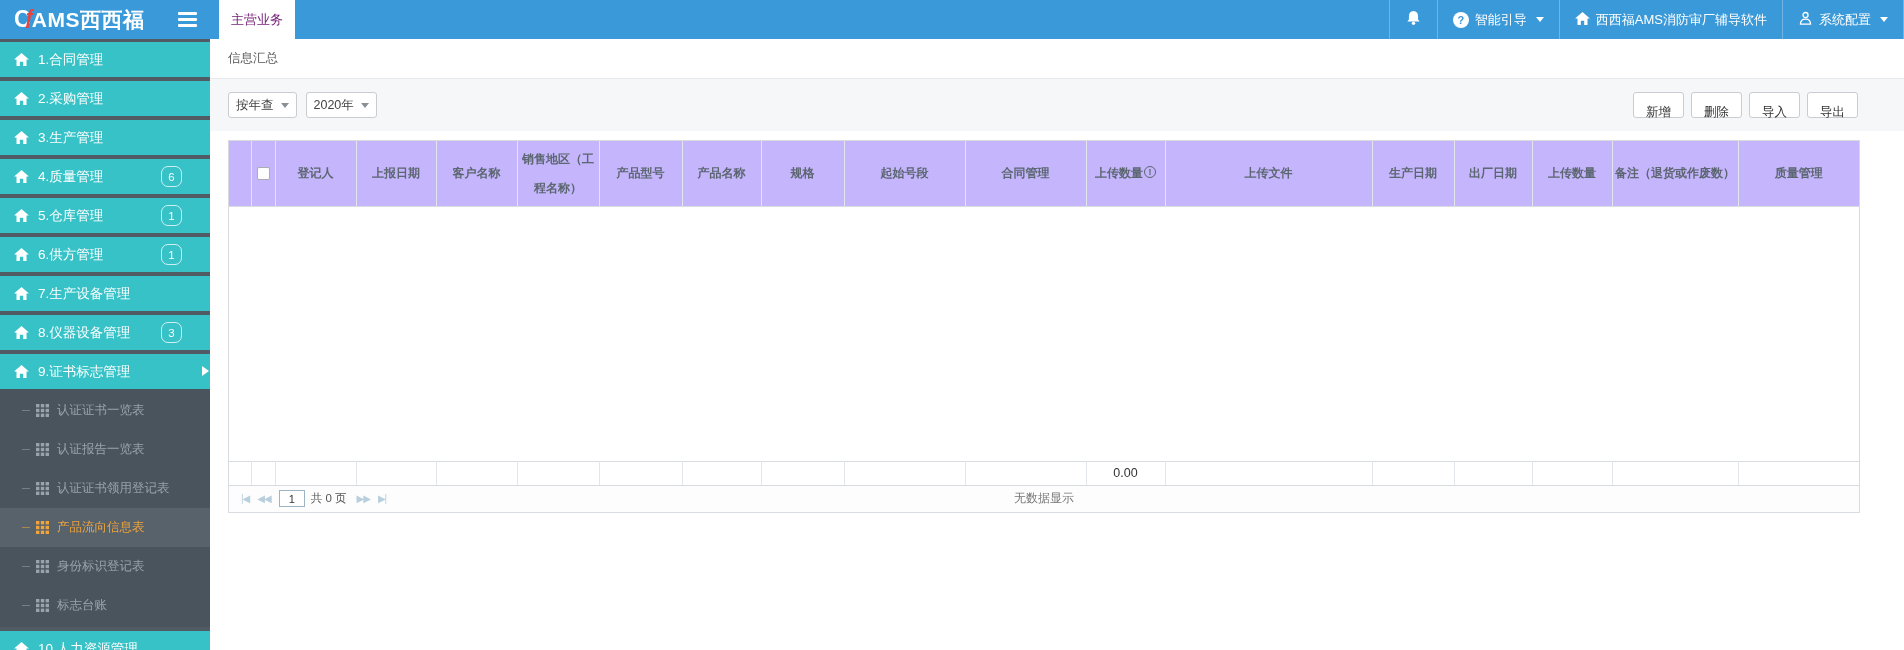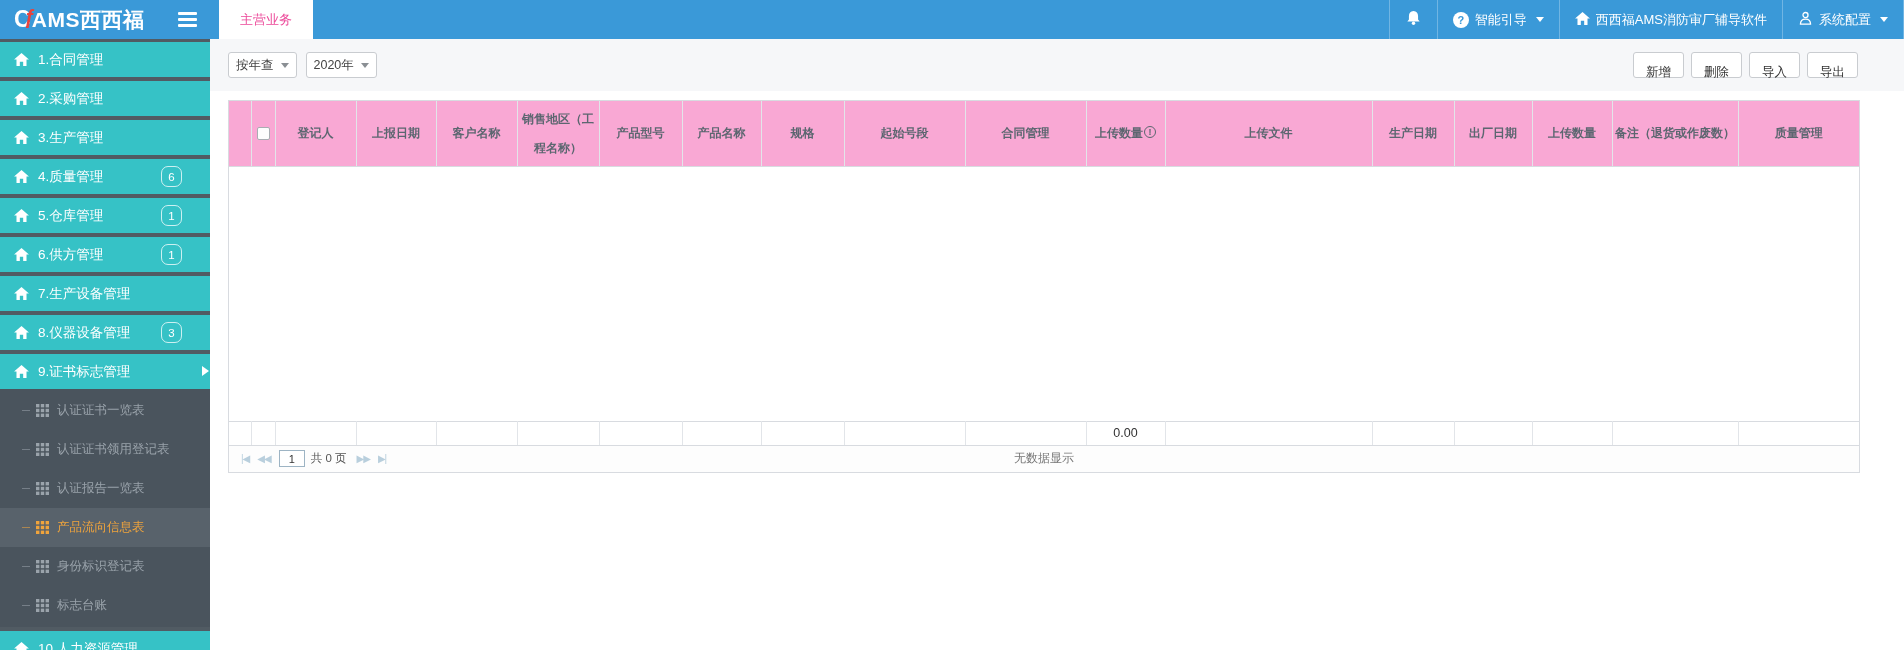--- a/index.html
+++ b/index.html
@@ -7,21 +7,21 @@
     font-family:"Liberation Sans","DejaVu Sans",sans-serif; }
 
   
   .topbar { height:39px; background:#3a99d8; display:flex; align-items:stretch; color:#fff; }
   .logo { width:178px; display:flex; align-items:center; padding-left:14px; }
   .logo-c { font-size:23px; font-weight:bold; color:#fff; letter-spacing:-1px; }
   .logo-f { font-size:20px; font-weight:bold; color:#e8433d; font-style:italic; margin:0 -3px 0 -6px; position:relative; top:-2px; }
   .logo-text { font-size:21px; font-weight:bold; color:#fff; letter-spacing:0.5px; }
   .hamburger { width:34px; display:flex; flex-direction:column; justify-content:center; gap:3px; cursor:pointer; }
   .hamburger i { display:block; width:19px; height:3px; background:#fff; border-radius:1px; }
-  .top-tab { width:94px; background:#fff; color:#ec4899; font-size:13px; display:flex; align-items:center; justify-content:center; margin-left:7px; }
+  .top-tab { width:76px; background:#fff; color:#701a75; font-size:13px; display:flex; align-items:center; justify-content:center; margin-left:7px; }
   .top-right { margin-left:auto; display:flex; align-items:stretch; font-size:13px; }
   .tr-sec { display:flex; align-items:center; gap:6px; padding:0 15px; border-left:1px solid rgba(255,255,255,0.28); cursor:pointer; }
   .tr-sec:last-child { border-right:1px solid rgba(255,255,255,0.28); }
   .caret { width:0; height:0; border-left:4px solid transparent; border-right:4px solid transparent; border-top:5px solid #fff; margin-left:3px; }
   .qmark { width:16px; height:16px; border-radius:50%; background:#fff; color:#3a99d8; font-size:11px; font-weight:bold; display:flex; align-items:center; justify-content:center; }
 
   
   .main { display:flex; height:611px; }
   .sidebar { width:210px; background:#515b63; overflow:hidden; flex-shrink:0; }
   .content { flex:1; background:#fff; overflow:hidden; }
@@ -47,21 +47,21 @@
   .select-box { height:26px; background:#fff; border:1px solid #c9ccd0; border-radius:3px; display:flex; align-items:center;
     padding:0 7px; font-size:12.5px; color:#444; margin-right:9px; cursor:pointer; }
   .select-box .sel-caret { width:0; height:0; border-left:4px solid transparent; border-right:4px solid transparent; border-top:5px solid #8a8f94; margin-left:7px; }
   .btn-group { margin-left:auto; display:flex; gap:7px; }
   .btn { height:26px; padding:11px 12px; background:#fff; border:1px solid #c9ccd0; border-radius:3px; font-size:12.5px; color:#333; cursor:pointer; }
 
   
   .grid-wrap { margin:9px 0 0 18px; width:1632px; border:1px solid #d8dbe0; background:#fff; }
   table { border-collapse:collapse; table-layout:fixed; width:1630px; }
   .thead td { height:65px; text-align:center; vertical-align:middle; font-size:12px; font-weight:bold; color:#5c6670;
-    border-right:1px solid #e2e5e9; line-height:29px; padding:0 2px; word-break:break-all; background:#f9a8d4; }
+    border-right:1px solid #e2e5e9; line-height:29px; padding:0 2px; word-break:break-all; background:#c4b5fd; }
   .thead td:last-child { border-right:none; }
   .thead { border-bottom:1px solid #d8dbe0; display:block; }
   .grid-body { height:254px; background:#fff; }
   .tsum td { height:23px; border-right:1px solid #e2e5e9; border-top:1px solid #d8dbe0; font-size:12.5px; font-weight:normal; color:#333; text-align:center; }
   .tsum td:last-child { border-right:none; }
   .checkbox { width:13px; height:13px; border:1px solid #a9adb2; border-radius:2px; background:#fdfdfd; margin:0 auto; cursor:pointer; }
   .info-badge { display:inline-block; width:12px; height:12px; border:1px solid #5c6670; border-radius:50%;
     font-size:9px; line-height:10px; text-align:center; vertical-align:2px; margin-left:1px; font-weight:bold; }
 
   .pager { height:27px; border-top:1px solid #d8dbe0; background:#fdfdfd; display:flex; align-items:center; position:relative; padding-left:8px; font-size:11.5px; color:#555; }
@@ -205,93 +205,96 @@
             <rect x="0" y="0" width="3.4" height="3.4"></rect>
             <rect x="4.8" y="0" width="3.4" height="3.4"></rect>
             <rect x="9.6" y="0" width="3.4" height="3.4"></rect>
             <rect x="0" y="4.8" width="3.4" height="3.4"></rect>
             <rect x="4.8" y="4.8" width="3.4" height="3.4"></rect>
             <rect x="9.6" y="4.8" width="3.4" height="3.4"></rect>
             <rect x="0" y="9.6" width="3.4" height="3.4"></rect>
             <rect x="4.8" y="9.6" width="3.4" height="3.4"></rect>
             <rect x="9.6" y="9.6" width="3.4" height="3.4"></rect>
           </svg>
+        <span>认证报告一览表</span>
+      </div>
+      <div class="sub-item">
+        <span class="tree-dash"></span>
+        <svg width="13" height="13" viewBox="0 0 13 13" fill="currentColor">
+            <rect x="0" y="0" width="3.4" height="3.4"></rect>
+            <rect x="4.8" y="0" width="3.4" height="3.4"></rect>
+            <rect x="9.6" y="0" width="3.4" height="3.4"></rect>
+            <rect x="0" y="4.8" width="3.4" height="3.4"></rect>
+            <rect x="4.8" y="4.8" width="3.4" height="3.4"></rect>
+            <rect x="9.6" y="4.8" width="3.4" height="3.4"></rect>
+            <rect x="0" y="9.6" width="3.4" height="3.4"></rect>
+            <rect x="4.8" y="9.6" width="3.4" height="3.4"></rect>
+            <rect x="9.6" y="9.6" width="3.4" height="3.4"></rect>
+          </svg>
         <span>认证证书领用登记表</span>
       </div>
+      <div class="sub-item selected">
+        <span class="tree-dash"></span>
+        <svg width="13" height="13" viewBox="0 0 13 13" fill="currentColor">
+            <rect x="0" y="0" width="3.4" height="3.4"></rect>
+            <rect x="4.8" y="0" width="3.4" height="3.4"></rect>
+            <rect x="9.6" y="0" width="3.4" height="3.4"></rect>
+            <rect x="0" y="4.8" width="3.4" height="3.4"></rect>
+            <rect x="4.8" y="4.8" width="3.4" height="3.4"></rect>
+            <rect x="9.6" y="4.8" width="3.4" height="3.4"></rect>
+            <rect x="0" y="9.6" width="3.4" height="3.4"></rect>
+            <rect x="4.8" y="9.6" width="3.4" height="3.4"></rect>
+            <rect x="9.6" y="9.6" width="3.4" height="3.4"></rect>
+          </svg>
+        <span>产品流向信息表</span>
+      </div>
       <div class="sub-item">
         <span class="tree-dash"></span>
         <svg width="13" height="13" viewBox="0 0 13 13" fill="currentColor">
             <rect x="0" y="0" width="3.4" height="3.4"></rect>
             <rect x="4.8" y="0" width="3.4" height="3.4"></rect>
             <rect x="9.6" y="0" width="3.4" height="3.4"></rect>
             <rect x="0" y="4.8" width="3.4" height="3.4"></rect>
             <rect x="4.8" y="4.8" width="3.4" height="3.4"></rect>
             <rect x="9.6" y="4.8" width="3.4" height="3.4"></rect>
             <rect x="0" y="9.6" width="3.4" height="3.4"></rect>
             <rect x="4.8" y="9.6" width="3.4" height="3.4"></rect>
             <rect x="9.6" y="9.6" width="3.4" height="3.4"></rect>
           </svg>
-        <span>认证报告一览表</span>
-      </div>
-      <div class="sub-item selected">
-        <span class="tree-dash"></span>
-        <svg width="13" height="13" viewBox="0 0 13 13" fill="currentColor">
-            <rect x="0" y="0" width="3.4" height="3.4"></rect>
-            <rect x="4.8" y="0" width="3.4" height="3.4"></rect>
-            <rect x="9.6" y="0" width="3.4" height="3.4"></rect>
-            <rect x="0" y="4.8" width="3.4" height="3.4"></rect>
-            <rect x="4.8" y="4.8" width="3.4" height="3.4"></rect>
-            <rect x="9.6" y="4.8" width="3.4" height="3.4"></rect>
-            <rect x="0" y="9.6" width="3.4" height="3.4"></rect>
-            <rect x="4.8" y="9.6" width="3.4" height="3.4"></rect>
-            <rect x="9.6" y="9.6" width="3.4" height="3.4"></rect>
-          </svg>
-        <span>产品流向信息表</span>
+        <span>身份标识登记表</span>
       </div>
       <div class="sub-item">
         <span class="tree-dash"></span>
         <svg width="13" height="13" viewBox="0 0 13 13" fill="currentColor">
             <rect x="0" y="0" width="3.4" height="3.4"></rect>
             <rect x="4.8" y="0" width="3.4" height="3.4"></rect>
             <rect x="9.6" y="0" width="3.4" height="3.4"></rect>
             <rect x="0" y="4.8" width="3.4" height="3.4"></rect>
             <rect x="4.8" y="4.8" width="3.4" height="3.4"></rect>
             <rect x="9.6" y="4.8" width="3.4" height="3.4"></rect>
             <rect x="0" y="9.6" width="3.4" height="3.4"></rect>
             <rect x="4.8" y="9.6" width="3.4" height="3.4"></rect>
             <rect x="9.6" y="9.6" width="3.4" height="3.4"></rect>
           </svg>
-        <span>身份标识登记表</span>
-      </div>
-      <div class="sub-item">
-        <span class="tree-dash"></span>
-        <svg width="13" height="13" viewBox="0 0 13 13" fill="currentColor">
-            <rect x="0" y="0" width="3.4" height="3.4"></rect>
-            <rect x="4.8" y="0" width="3.4" height="3.4"></rect>
-            <rect x="9.6" y="0" width="3.4" height="3.4"></rect>
-            <rect x="0" y="4.8" width="3.4" height="3.4"></rect>
-            <rect x="4.8" y="4.8" width="3.4" height="3.4"></rect>
-            <rect x="9.6" y="4.8" width="3.4" height="3.4"></rect>
-            <rect x="0" y="9.6" width="3.4" height="3.4"></rect>
-            <rect x="4.8" y="9.6" width="3.4" height="3.4"></rect>
-            <rect x="9.6" y="9.6" width="3.4" height="3.4"></rect>
-          </svg>
         <span>标志台账</span>
       </div>
     </div>
 
     <div class="nav-item">
       <svg width="15" height="13" viewBox="0 0 16 14">
           <path fill="#fff" d="M8 0L16 7H13.4V14H9.8V9.4H6.2V14H2.6V7H0Z"></path>
         </svg>
       <span>10.人力资源管理</span>
     </div>
   </aside>
 
   <section class="content">
+    <div class="breadcrumb-bar">
+      <span>信息汇总</span>
+    </div>
 
     <div class="toolbar">
       <div class="select-box">
         <span>按年查</span>
         <span class="sel-caret"></span>
       </div>
       <div class="select-box">
         <span>2020年</span>
         <span class="sel-caret"></span>
       </div>

